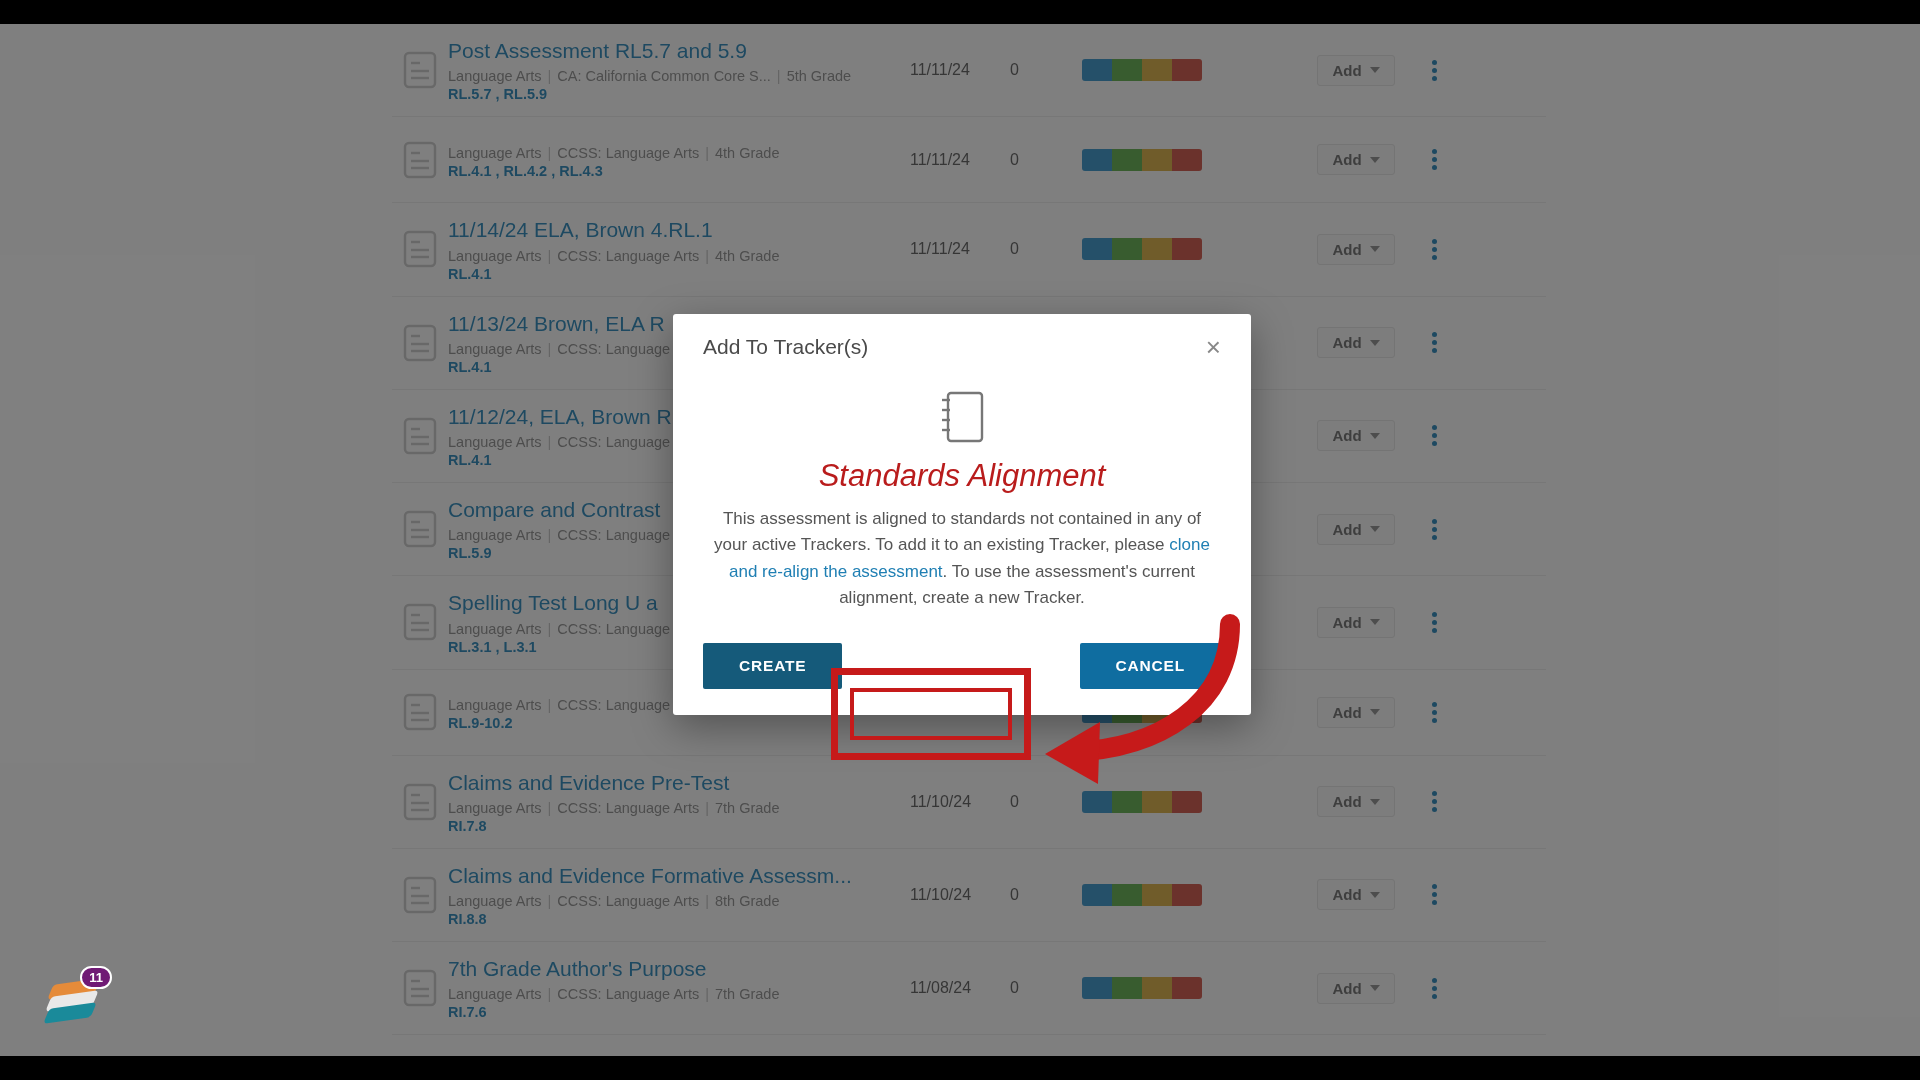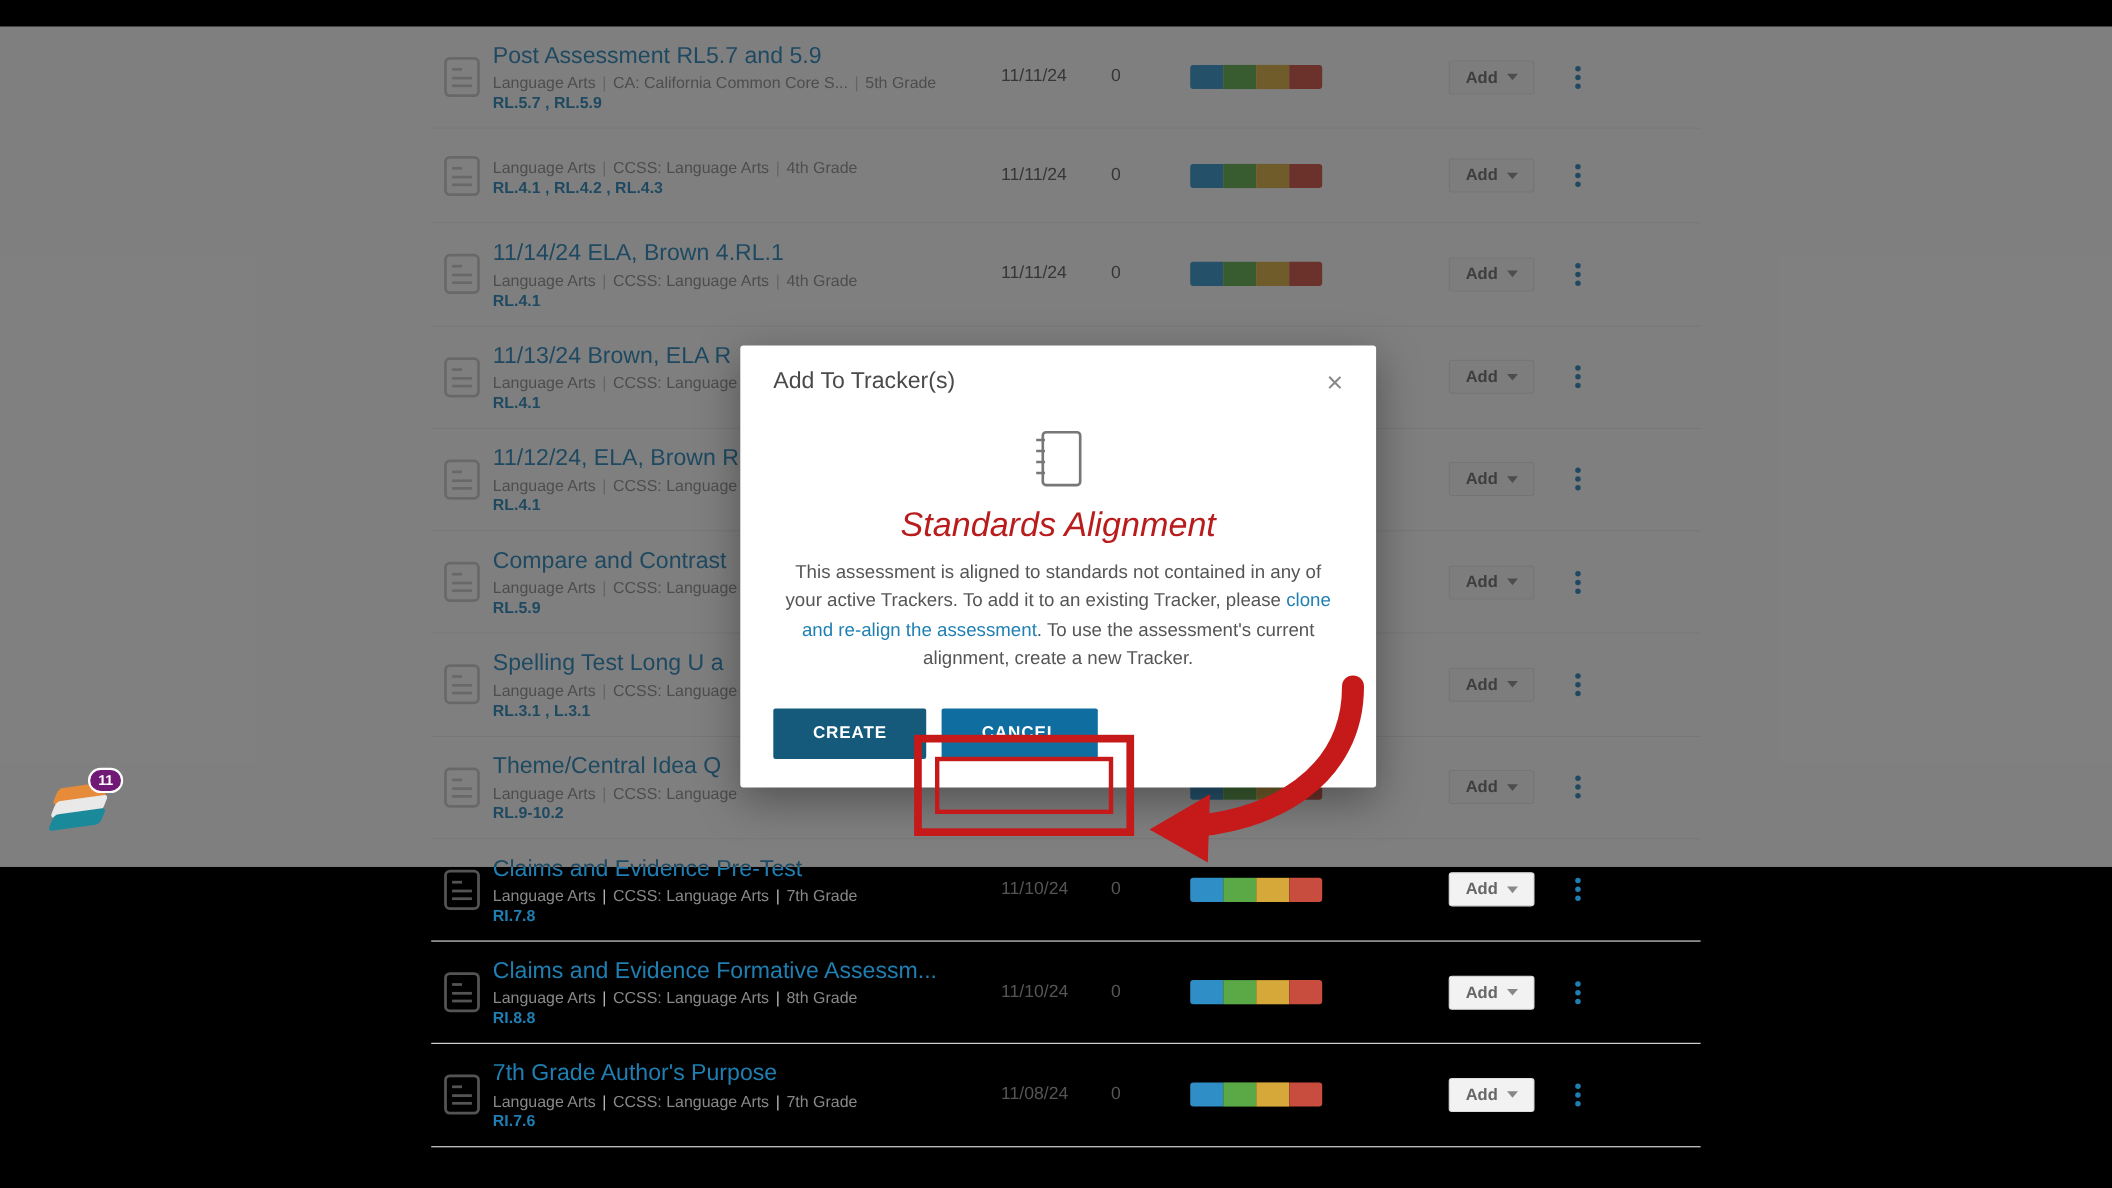--- a/index.html
+++ b/index.html
@@ -3,21 +3,21 @@
 <meta charset="utf-8">
 <style>
   * { box-sizing: border-box; margin: 0; padding: 0; }
   html, body { width: 1920px; height: 1080px; overflow: hidden; font-family: 'Segoe UI', Arial, sans-serif; }
   body { background: #000; }
 
   .letterbox-top, .letterbox-bottom { position: absolute; left: 0; width: 100%; height: 24px; background: #000; z-index: 200; }
   .letterbox-top { top: 0; }
   .letterbox-bottom { bottom: 0; }
 
-  .stage { position: absolute; top: 24px; left: 0; width: 1920px; height: 764px; background: #f7f7f7; padding-left: 44px; }
+  .stage { position: absolute; top: 24px; left: 0; width: 1920px; height: 1032px; background: #f7f7f7; padding-left: 44px; }
 
   .list-wrap { position: absolute; left: 392px; top: 0; width: 1154px; }
 
   .row { display: flex; align-items: center; border-bottom: 1px solid #e5e5e5; padding: 14px 0; min-height: 86px; }
   .row .doc-icon { width: 56px; display:flex; justify-content:center; align-items:center; }
   .doc-icon svg { opacity: .55; }
   .row .main { flex: 0 0 430px; padding-right: 16px; }
   .row .title { color: #1f7fb3; font-size: 21px; font-weight: 500; line-height: 1.25; white-space: nowrap; overflow: hidden; text-overflow: ellipsis; }
   .row .meta { color: #888; font-size: 14.5px; margin-top: 4px; white-space: nowrap; overflow: hidden; text-overflow: ellipsis; }
   .row .meta .sep { color:#bbb; margin:0 6px; }
@@ -41,21 +41,21 @@
 
   .modal { position:absolute; left:673px; top:290px; width:578px; background:#fff; border-radius:3px; box-shadow: 0 12px 40px rgba(0,0,0,.35); z-index:60; }
   .modal-head { display:flex; justify-content:space-between; align-items:center; padding: 20px 30px 6px; }
   .modal-title { color:#4a4a4a; font-size:21px; font-weight:400; }
   .modal-close { color:#888; font-size:26px; cursor:pointer; background:none; border:none; line-height:1; }
   .modal-body { padding: 18px 36px 14px; text-align:center; }
   .modal-icon { margin: 6px auto 10px; }
   .modal-h2 { color:#b91c1c; font-size:31px; font-weight:400; margin-bottom:12px;font-style:italic; }
   .modal-text { color:#555; font-size:17px; line-height:1.55; }
   .modal-text a { color:#1f7fb3; text-decoration:none; cursor:pointer; }
-  .modal-actions { display:flex; gap:14px; padding: 18px 30px 26px; justify-content:flex-start; }
+  .modal-actions { display:flex; gap:14px; padding: 18px 30px 26px; justify-content:space-between; }
   .btn { border:none; padding: 14px 36px; font-size:15.5px; font-weight:700; letter-spacing:.8px; cursor:pointer; color:#fff; border-radius:2px; }
   .btn.create { background:#155a7a; }
   .btn.cancel { background:#0f6da0; }
 
   .highlight-box { position:absolute; border:7px solid #c61a1a; z-index:70; pointer-events:none; }
   .highlight-outer { left:831px; top:644px; width:200px; height:92px; }
   .highlight-inner { position:absolute; left:850px; top:664px; width:162px; height:52px; border:4px solid #c61a1a; z-index:71; pointer-events:none; }
 
   .arrow-svg { position:absolute; left:1030px; top:580px; width:230px; height:200px; z-index:72; pointer-events:none; }
 
@@ -329,21 +329,20 @@
       <div class="row">
     <div class="doc-icon">
       <svg width="36" height="40" viewBox="0 0 36 40">
             <rect x="3" y="3" width="30" height="34" rx="4" stroke="#9a9a9a" stroke-width="2.5" fill="none"></rect>
             <line x1="9" y1="13" x2="18" y2="13" stroke="#9a9a9a" stroke-width="2.5"></line>
             <line x1="9" y1="21" x2="27" y2="21" stroke="#9a9a9a" stroke-width="2.5"></line>
             <line x1="9" y1="28" x2="27" y2="28" stroke="#9a9a9a" stroke-width="2.5"></line>
           </svg>
     </div>
     <div class="main">
-      <div class="title">Theme/Central Idea Q</div>
       <div class="meta"><span>Language Arts</span><span class="sep">|</span><span>CCSS: Language</span></div>
       <div class="std">RL.9-10.2</div>
     </div>
     <div class="date"></div>
     <div class="count"></div>
     <div class="pills">
       <div class="pill b">&nbsp;&nbsp;&nbsp;</div>
           <div class="pill g">&nbsp;</div>
           <div class="pill y">&nbsp;</div>
           <div class="pill r">&nbsp;</div>

